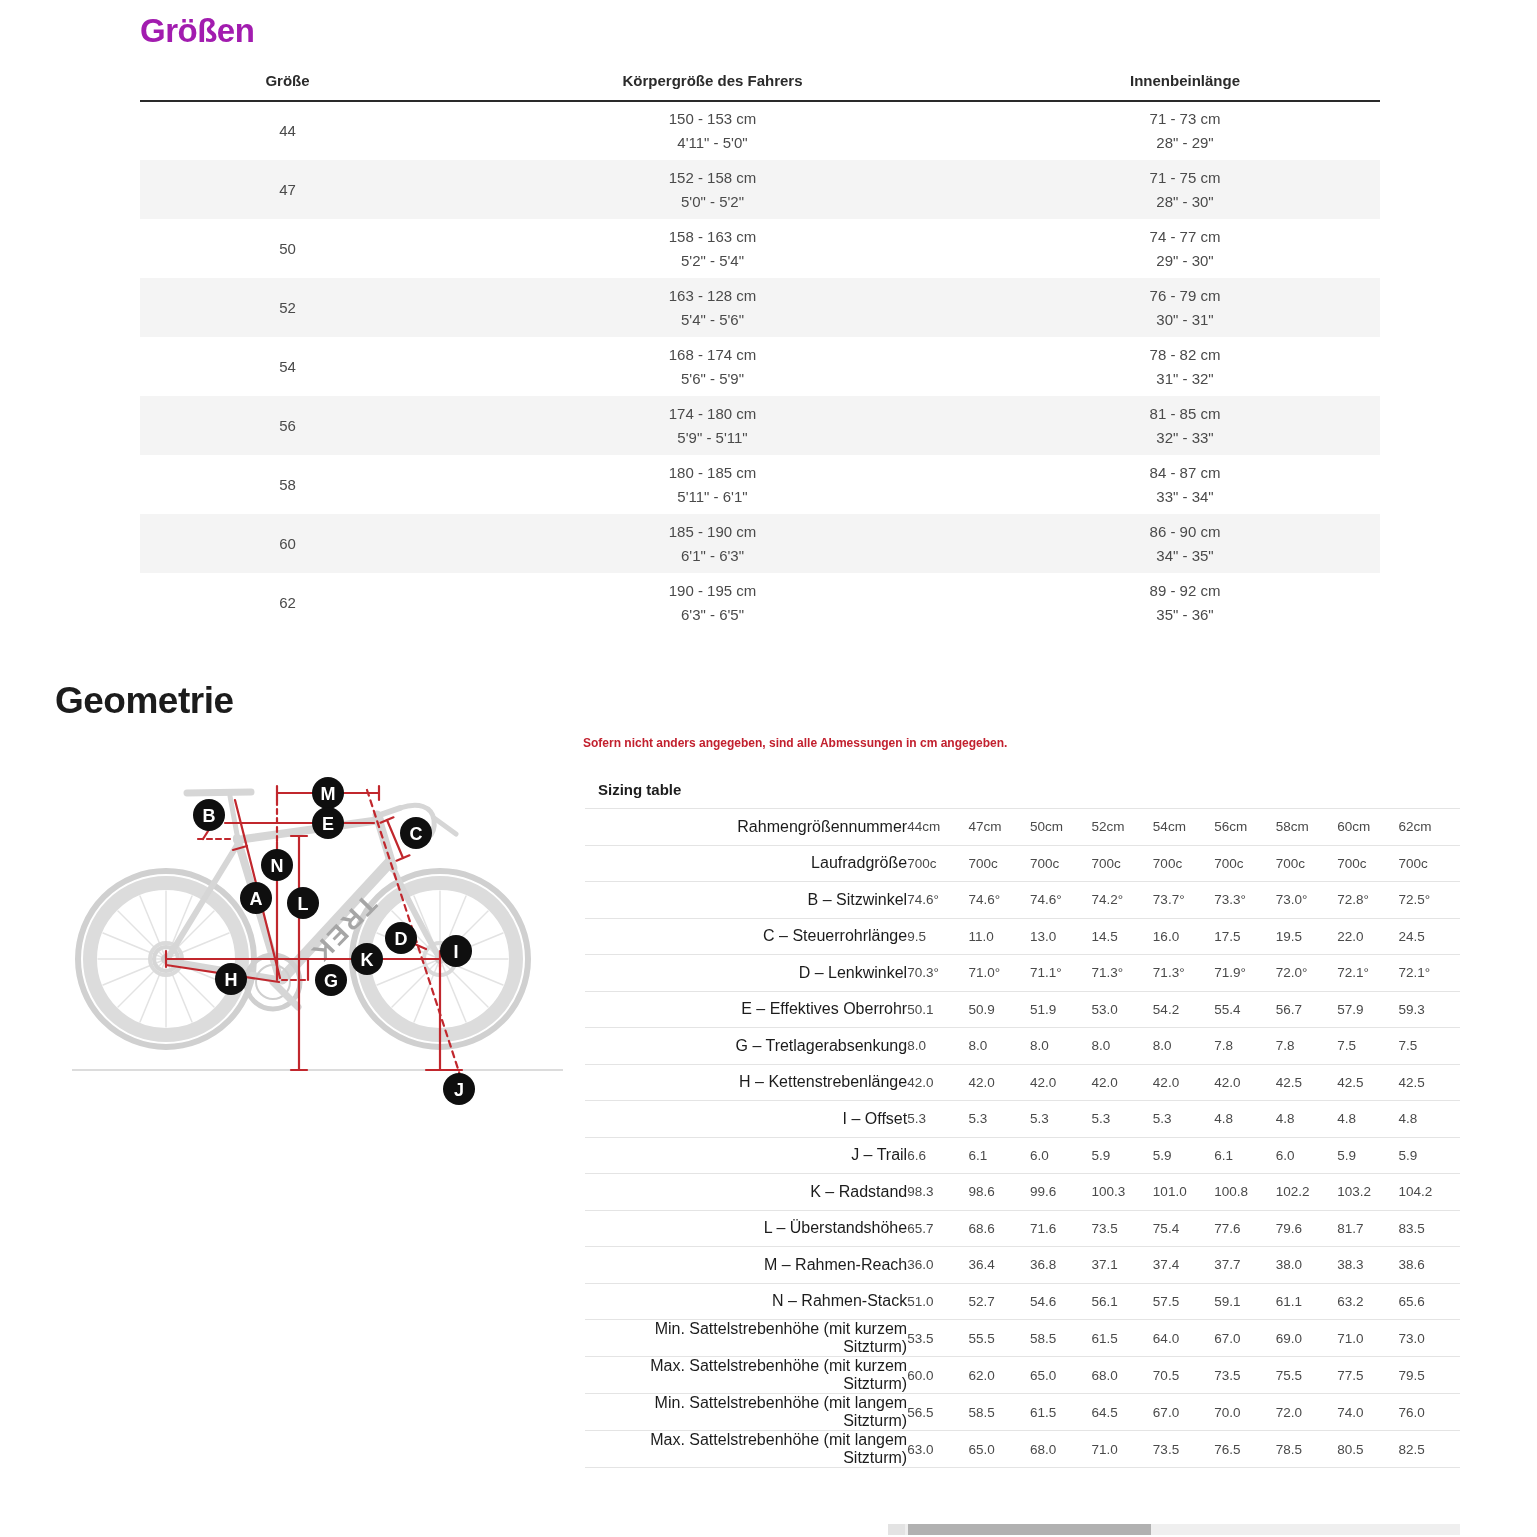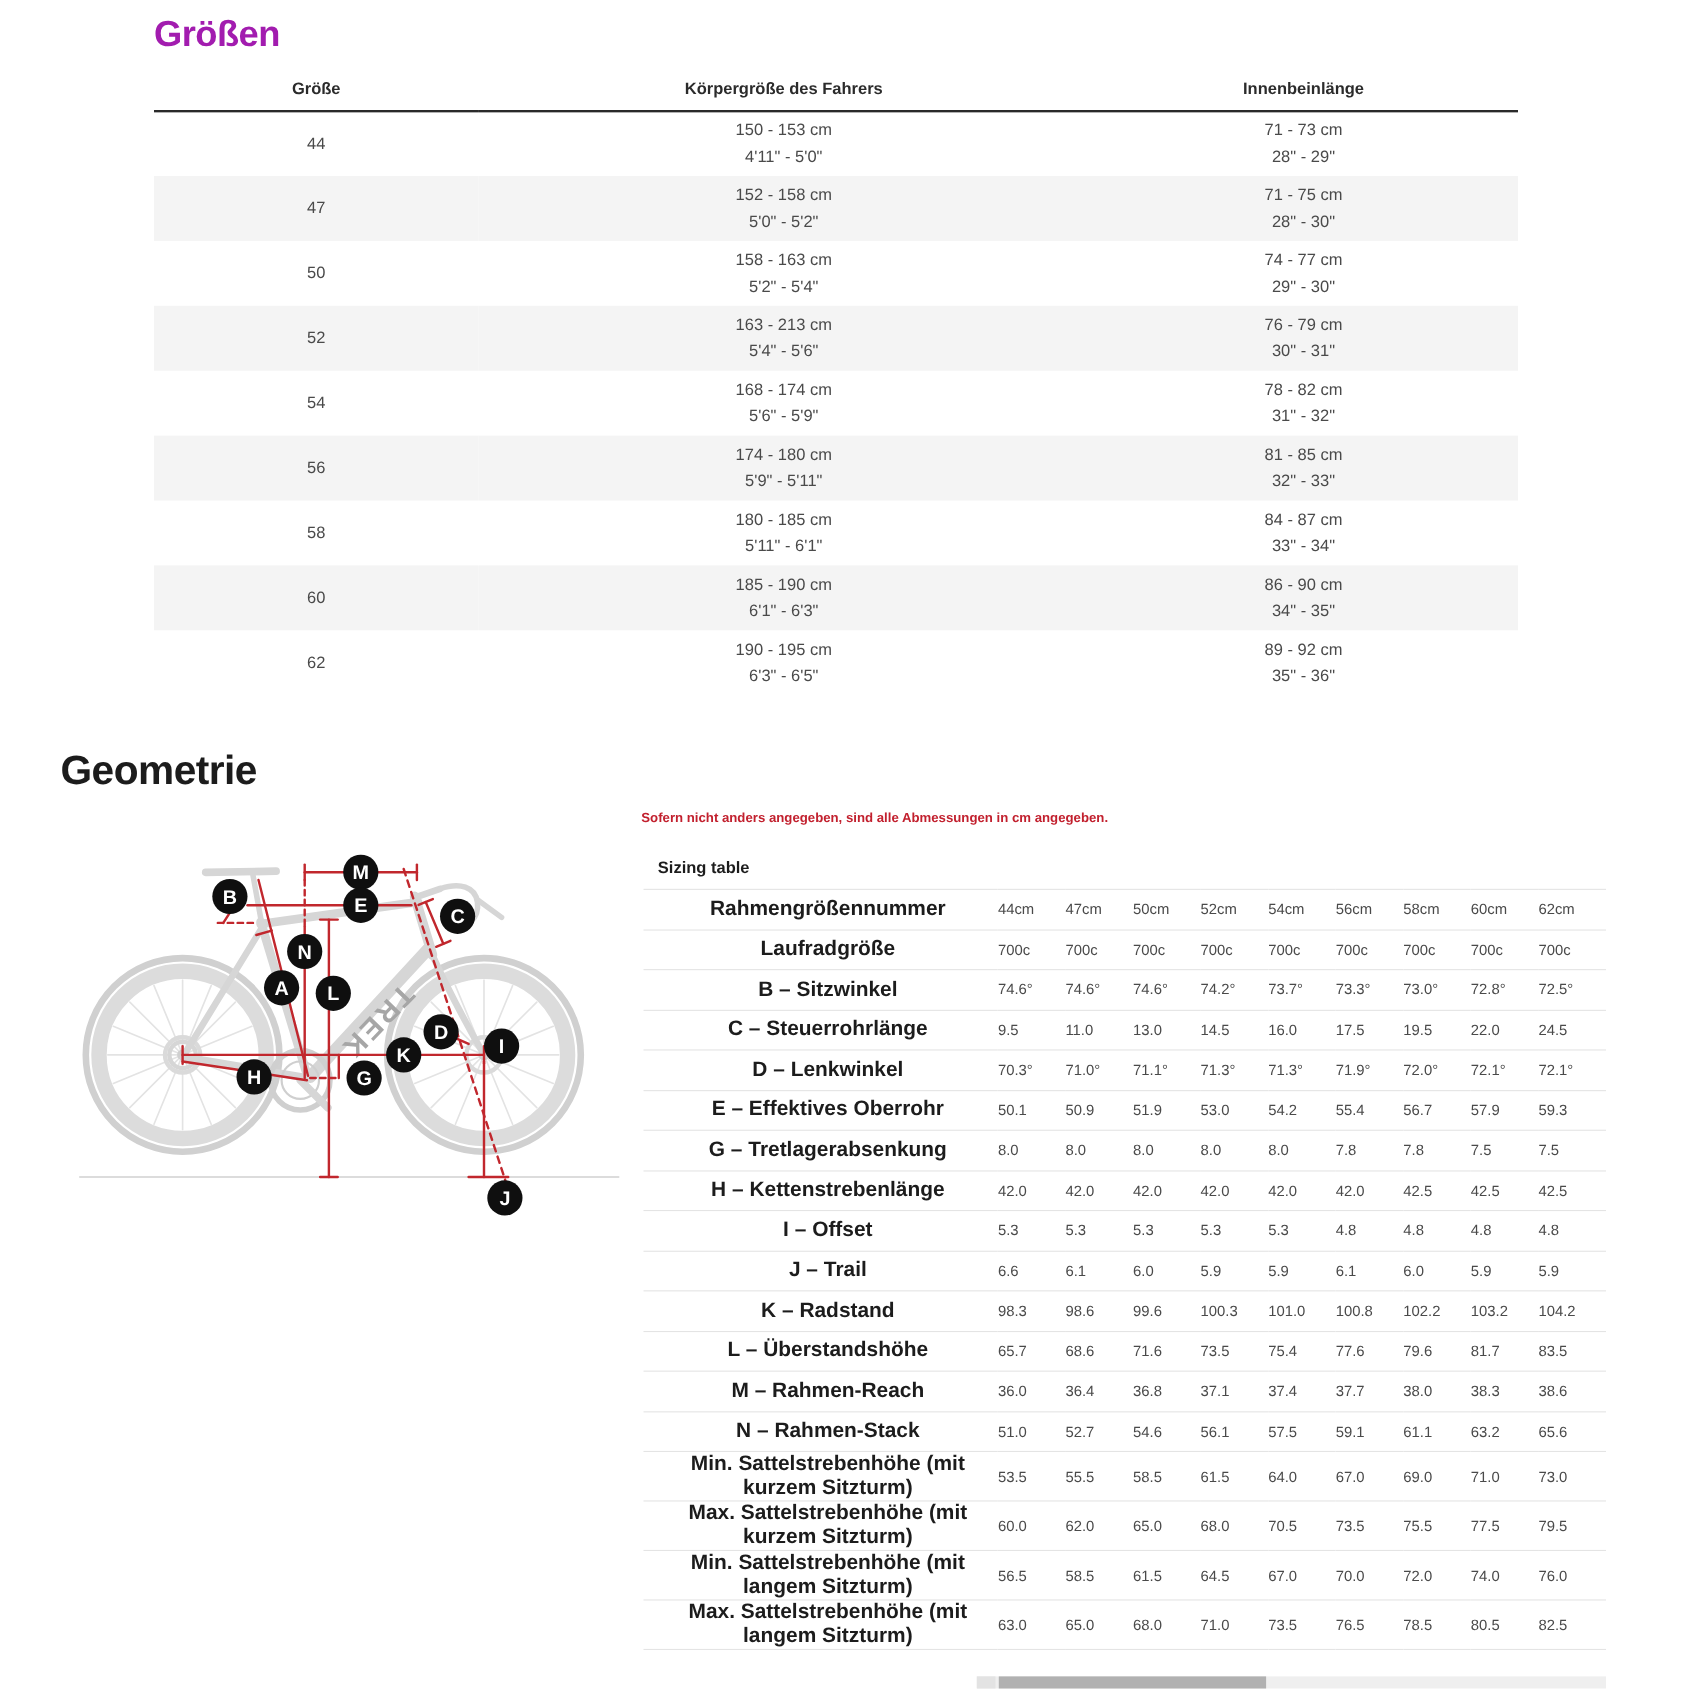--- a/index.html
+++ b/index.html
@@ -40,21 +40,21 @@
     position:absolute; left:598px; top:781px;
     font-size:15px; font-weight:bold; color:#1c1c1c;
   }
   .geo-table {
     position:absolute; left:585px; top:808px; width:875px;
     border-collapse:collapse; table-layout:fixed;
     border-bottom:1px solid #e4e4e4;
   }
   .geo-table tr { height:36.5px; border-top:1px solid #e4e4e4; }
   .geo-table th.rowlabel {
-    text-align:center; padding-left:13px; font-size:19px; font-weight:bold;
+    text-align:right; padding-left:13px; font-size:16px; font-weight:normal;
     color:#1c1c1c; vertical-align:middle;
   }
   .geo-table td {
     font-size:13.5px; color:#4a4a4a; text-align:left; vertical-align:middle;
   }
   .diagram-wrap { position:absolute; left:60px; top:750px; width:515px; height:372px; }
 
   
   .hscrollbar {
     position:absolute; left:888px; top:1524px; width:572px; height:11px;
@@ -111,21 +111,21 @@
           <div>5'2" - 5'4"</div>
         </td>
         <td>
           <div>74 - 77 cm</div>
           <div>29" - 30"</div>
         </td>
       </tr>
       <tr>
         <td>52</td>
         <td>
-          <div>163 - 213 cm</div>
+          <div>163 - 128 cm</div>
           <div>5'4" - 5'6"</div>
         </td>
         <td>
           <div>76 - 79 cm</div>
           <div>30" - 31"</div>
         </td>
       </tr>
       <tr>
         <td>54</td>
         <td>

